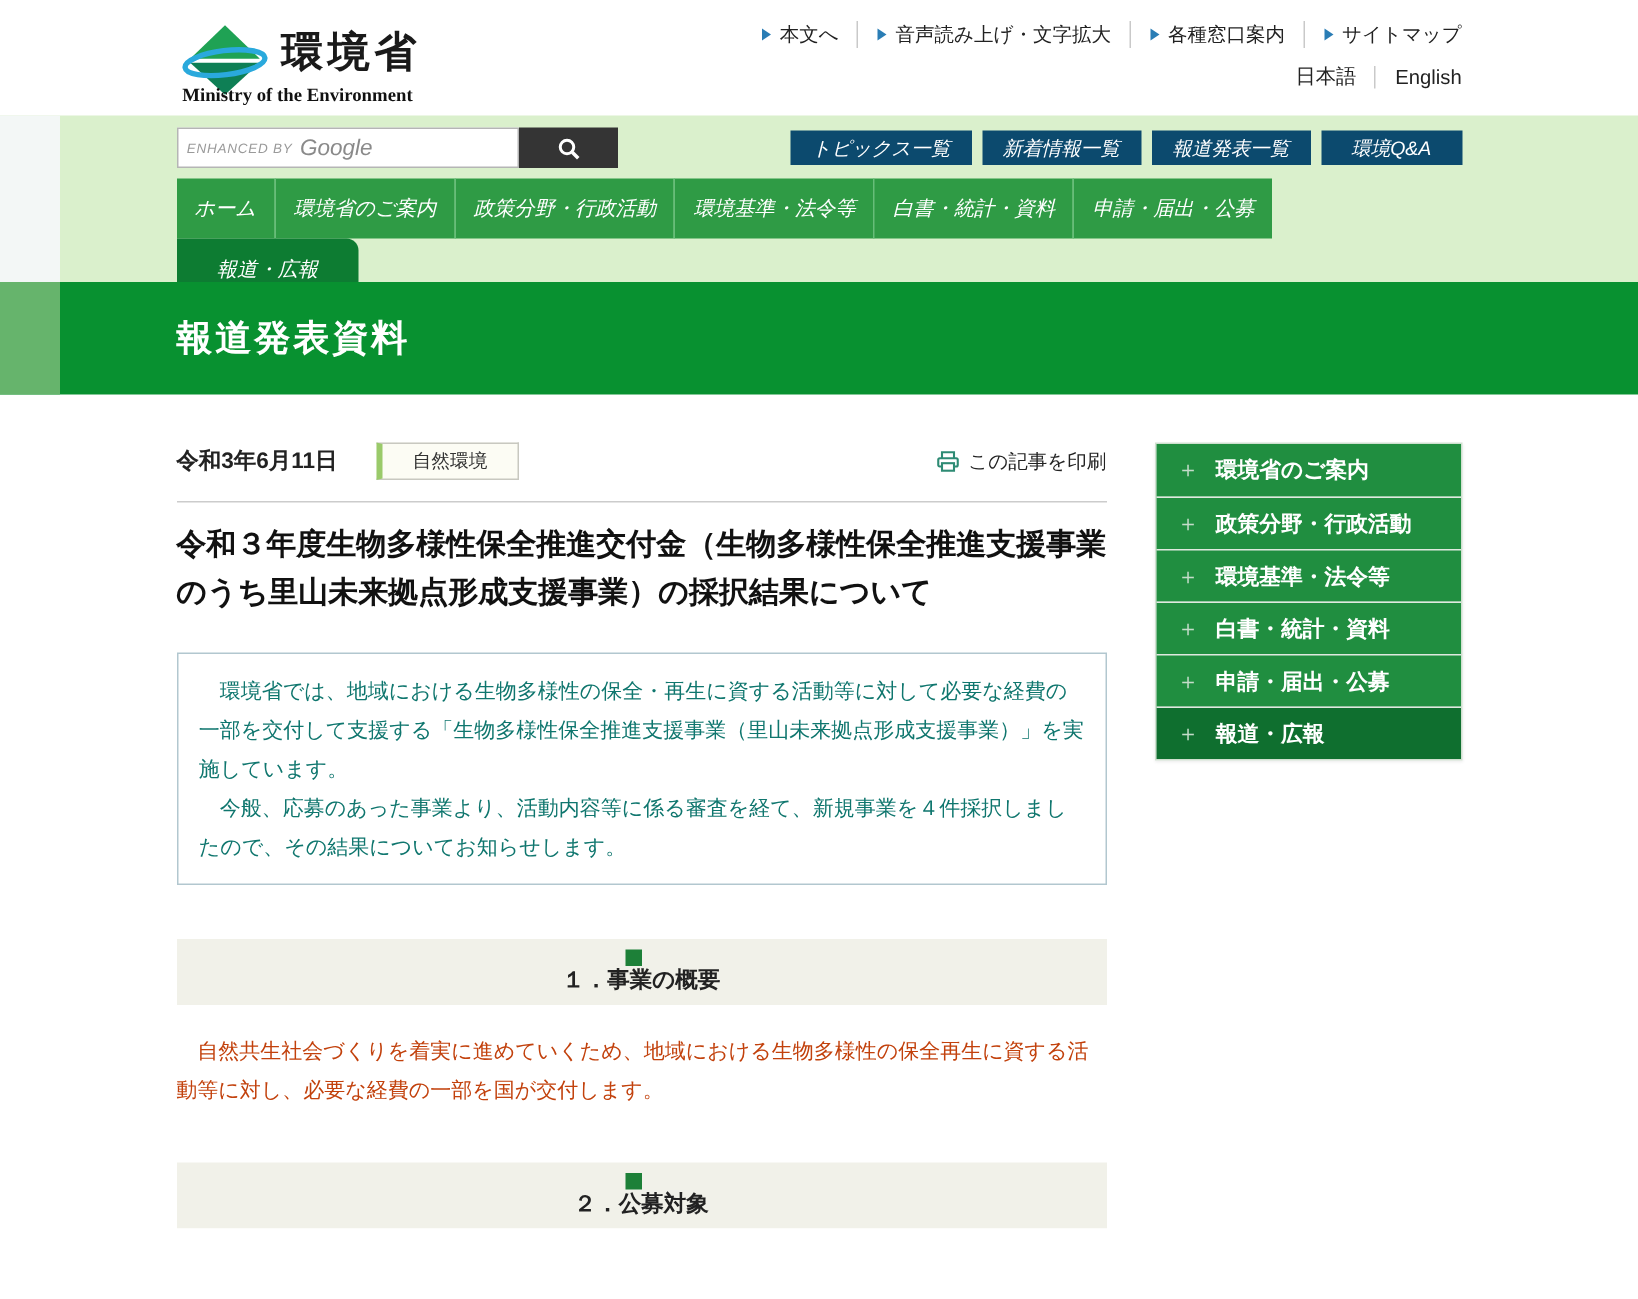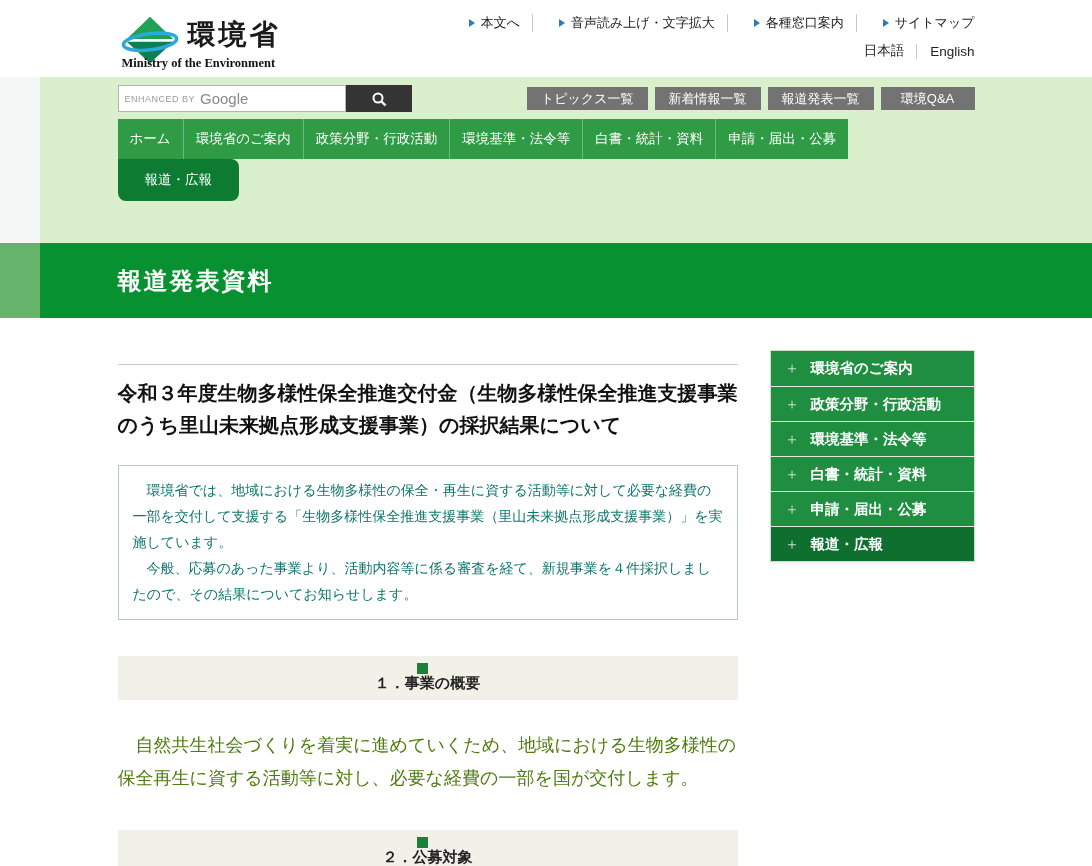--- a/index.html
+++ b/index.html
@@ -12,36 +12,36 @@
   .top { height:77px; background:#ffffff; }
   .top-inner { display:flex; justify-content:space-between; align-items:flex-start; padding-top:8px; }
   .logo { display:flex; align-items:center; }
   .logo svg { width:64px; height:50px; margin-right:6px; }
   .logo-jp { font-size:28px; font-weight:bold; color:#1a1a1a; letter-spacing:3px; margin-top:8px; }
   .logo-en { font-family:"Liberation Serif","DejaVu Serif",serif; font-weight:bold; font-size:12.5px; color:#111; margin-left:-66px; margin-top:2px; white-space:nowrap; }
   .logo-textwrap { display:flex; flex-direction:column; }
   .top-right { text-align:right; padding-top:6px; }
   .util { display:flex; justify-content:flex-end; align-items:flex-end; }
   .util-link { display:flex; align-items:center; font-size:13px; color:#222; }
-  .util-link + .util-link { border-left:1px solid #c9c9c9; margin-left:12px; padding-left:26px; }
+  .util-link + .util-link { border-left:1px solid #c9c9c9; margin-left:12px; padding-left:13px; }
   .tri { width:0; height:0; border-left:6px solid #2a7db5; border-top:4px solid transparent; border-bottom:4px solid transparent; margin-right:6px; }
   .lang { margin-top:10px; display:flex; justify-content:flex-end; align-items:center; font-size:13.5px; color:#222; }
   .lang a + a { border-left:1px solid #c9c9c9; margin-left:12px; padding-left:13px; }
 
   
-  .band { position:relative; height:166px; background:#daf0cc; }
+  .band { position:relative; height:111px; background:#daf0cc;font-style:italic; }
   .band .strip { position:absolute; left:0; top:0; bottom:0; width:40px; background:#f3f7f6; }
   .band-inner { position:relative; padding-top:8px; }
   .search-row { display:flex; align-items:center; }
   .search-box { width:228px; height:27px; background:#fff; border:1px solid #b5b5b5; display:flex; align-items:center; padding-left:6px; }
   .enh { font-size:9px; color:#9a9a9a; letter-spacing:0.5px; margin-right:5px; }
   .goog { font-size:15px; color:#8a8a8a; }
   .search-btn { width:66px; height:27px; background:#343434; border:none; display:flex; align-items:center; justify-content:center; cursor:pointer; }
   .quick { margin-left:auto; display:flex; gap:7px; }
-  .quick-btn { height:23px; line-height:23px; padding:0 14px; background:#737373; color:#fff; font-size:13px; min-width:94px; text-align:center; }
+  .quick-btn { height:23px; line-height:23px; padding:0 14px; background:#0c4a6e; color:#fff; font-size:13px; min-width:94px; text-align:center; }
   .mainnav { margin-top:7px; }
   .navrow1 { display:flex; list-style:none; }
   .navrow1 li { height:40px; line-height:40px; padding:0 12px; background:#2f9b45; color:#fff; font-size:13.5px; text-align:center; cursor:pointer; }
   .navrow1 li + li { border-left:1px solid #67bd79; }
   .tab2 { display:inline-block; height:42px; line-height:42px; padding:0 27px; background:#0d7c32; color:#fff; font-size:13.5px; border-radius:0 8px 8px 8px; cursor:pointer; }
 
   
   .titleband { position:relative; height:75px; background:#089130; }
   .titleband .strip2 { position:absolute; left:0; top:0; bottom:0; width:40px; background:#66b46c; }
   .titleband h1 { position:relative; color:#fff; font-size:24px; font-weight:bold; letter-spacing:2px; line-height:75px; }
@@ -64,21 +64,21 @@
   .meta-row { display:flex; align-items:center; }
   .date { font-size:15px; font-weight:bold; color:#222; }
   .cat-tag { margin-left:26px; background:#fcfcf4; border:1px solid #c8c8c0; border-left:4px solid #9aca6a; padding:3px 20px; font-size:12.5px; color:#333; }
   .print-link { margin-left:auto; display:flex; align-items:center; font-size:13px; color:#222; }
   .print-link svg { margin-right:6px; }
   .meta-hr { border:none; border-top:1px solid #cccccc; margin-top:14px; }
   .article-title { margin-top:12px; font-size:20px; font-weight:bold; color:#111; line-height:1.6; }
   .summary-box { margin-top:24px; border:1px solid #b2c7cf; padding:12px 14px; font-size:14px; line-height:1.85; color:#0f766e; }
   .sec-heading { margin-top:36px; background:#f1f1e9; padding:7px 10px; display:flex; align-items:center; font-size:15px; font-weight:bold; color:#222;flex-direction:column; }
   .sq { width:11px; height:11px; background:#1d8038; margin-right:10px; flex:none; }
-  .para { margin-top:29px; font-size:18px; line-height:1.8; color:#4d7c0f; }
+  .para { margin-top:18px; font-size:14px; line-height:1.8; color:#c2410c; }
 </style>
 </head>
 <body>
 
 <div>
 
   <header class="top">
     <div class="container top-inner">
       <a class="logo">
         <svg viewBox="0 0 64 56">
@@ -157,20 +157,32 @@
     <div class="strip2"></div>
     <div class="container">
       <h1>報道発表資料</h1>
     </div>
   </div>
 
   <div class="container">
 
     <div class="cols">
       <main class="main">
+        <div class="meta-row">
+          <span class="date">令和3年6月11日</span>
+          <span class="cat-tag">自然環境</span>
+          <a class="print-link">
+            <svg width="16" height="15" viewBox="0 0 16 15">
+              <path d="M4 5.5 V1.5 H12 V5.5" fill="none" stroke="#2e8b74" stroke-width="1.4"></path>
+              <rect x="1.5" y="5.5" width="13" height="5.5" rx="1" fill="none" stroke="#2e8b74" stroke-width="1.4"></rect>
+              <rect x="4" y="8.8" width="8" height="5" fill="#ffffff" stroke="#2e8b74" stroke-width="1.4"></rect>
+            </svg>
+            <span>この記事を印刷</span>
+          </a>
+        </div>
         <hr class="meta-hr">
         <h2 class="article-title">令和３年度生物多様性保全推進交付金（生物多様性保全推進支援事業のうち里山未来拠点形成支援事業）の採択結果について</h2>
 
         <div class="summary-box">
           <p>　環境省では、地域における生物多様性の保全・再生に資する活動等に対して必要な経費の一部を交付して支援する「生物多様性保全推進支援事業（里山未来拠点形成支援事業）」を実施しています。</p>
           <p>　今般、応募のあった事業より、活動内容等に係る審査を経て、新規事業を４件採択しましたので、その結果についてお知らせします。</p>
         </div>
 
         <div class="sec-heading">
           <span class="sq"></span>

